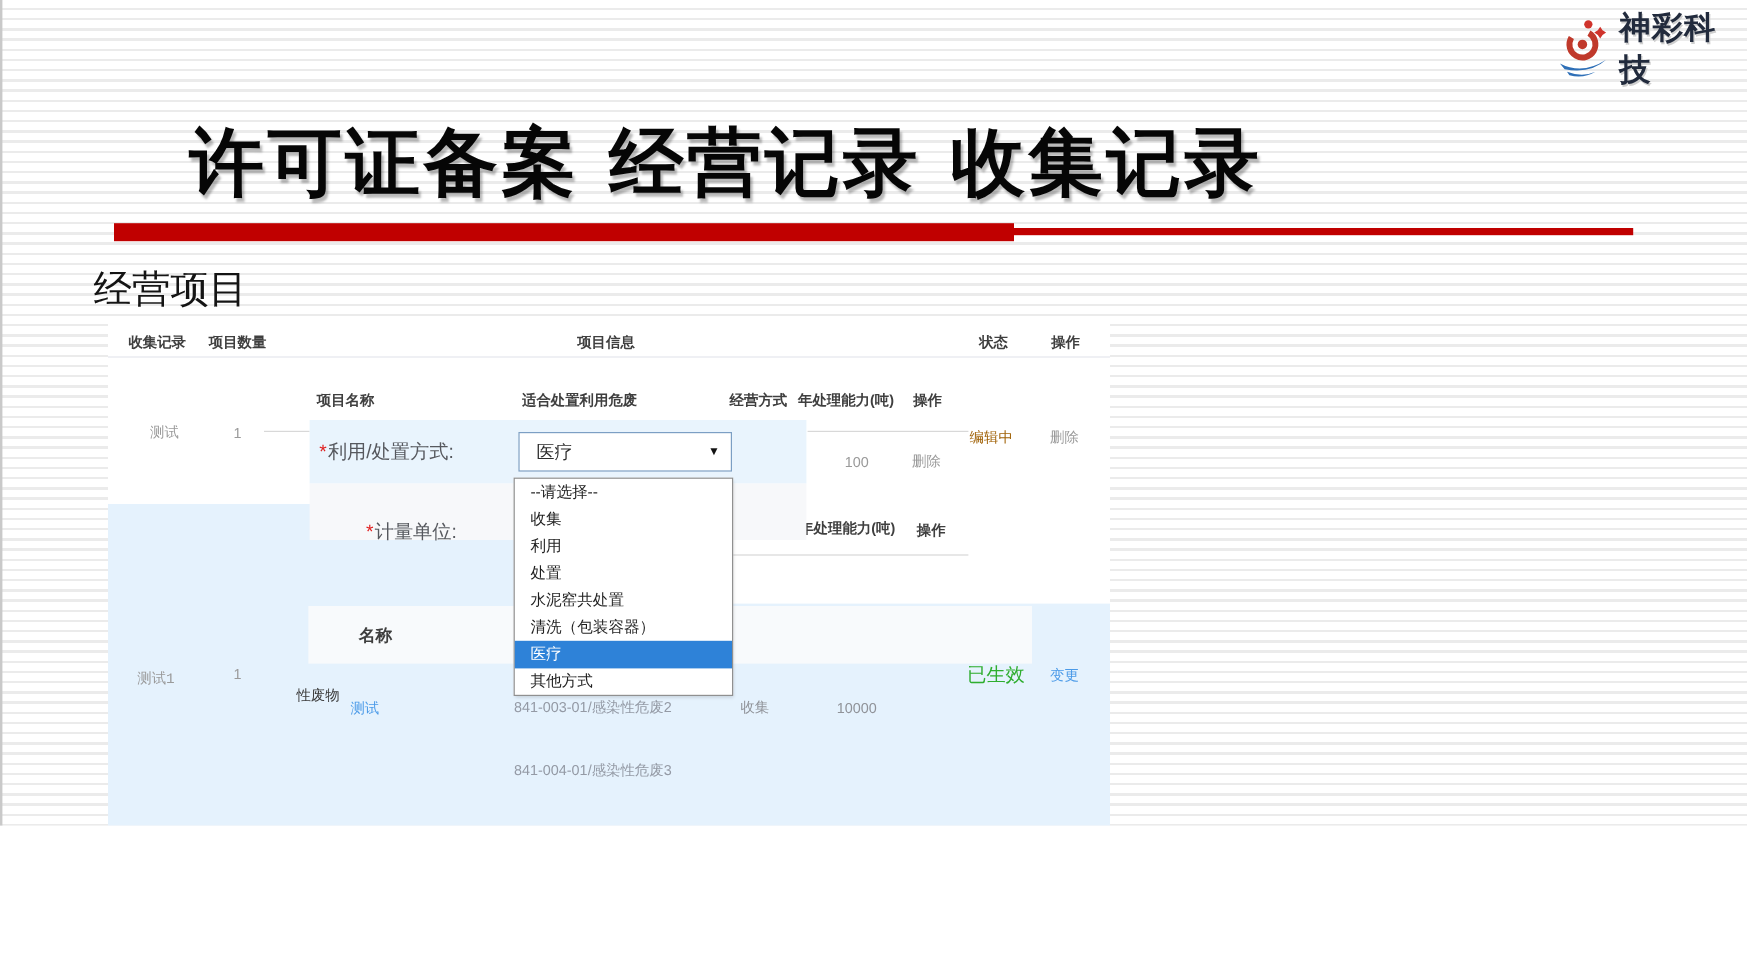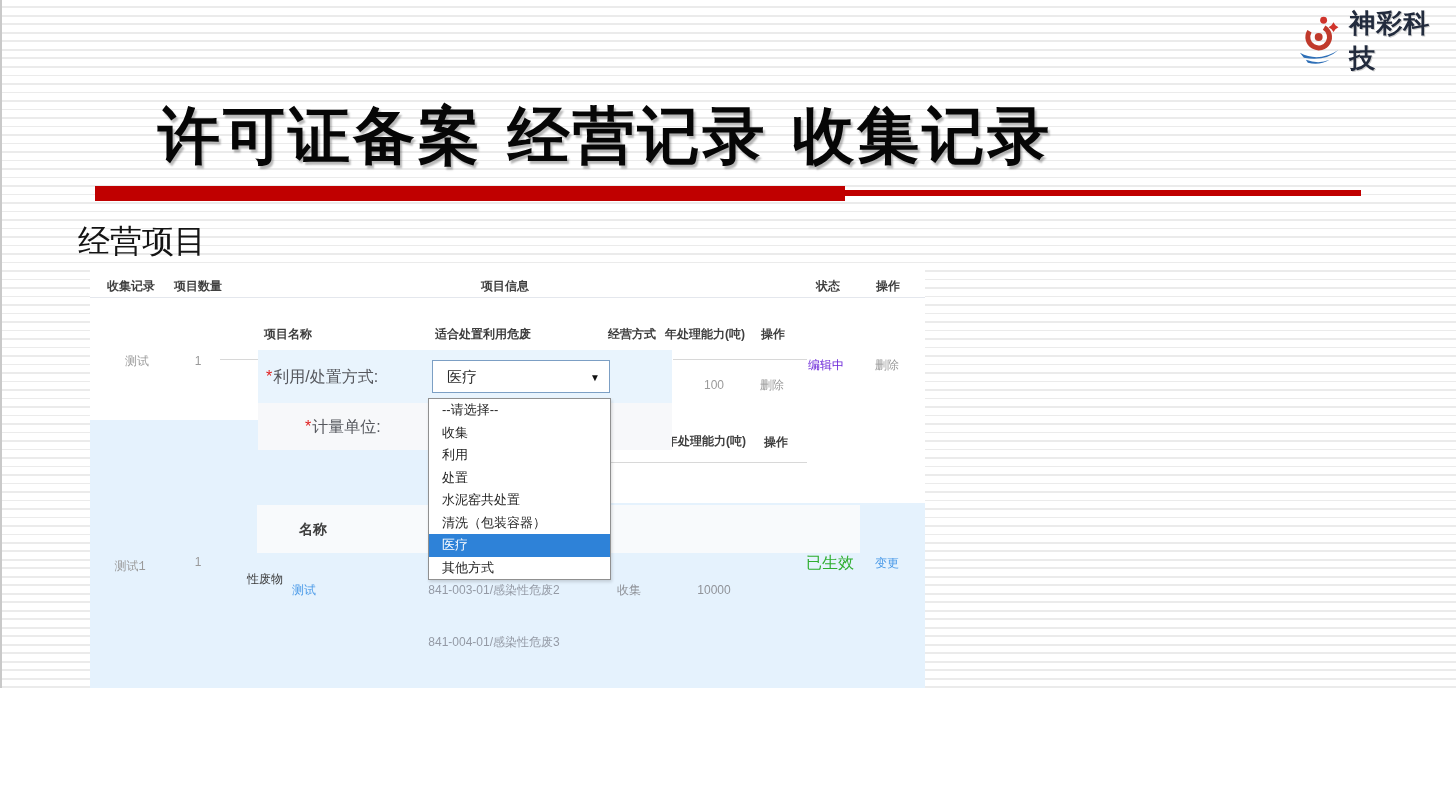--- a/index.html
+++ b/index.html
@@ -32,21 +32,21 @@
 
   
   .panel{position:absolute;left:90px;top:268px;width:835px;height:444px;background:#ffffff;}
   .th{font-size:12px;font-weight:bold;color:#3f3f3f;}
   .td{font-size:12px;color:#9a9a9a;}
   .hdr-border{position:absolute;left:0;top:29px;width:835px;height:1px;background:#e4e7ed;}
   .row2-bg{position:absolute;left:0;top:152px;width:835px;height:292px;background:#e5f2fd;}
   .white-patch{position:absolute;left:520px;top:142px;width:315px;height:93px;background:#ffffff;}
   .name-strip{position:absolute;left:167px;top:237px;width:603px;height:48px;background:#f8fafc;}
   .divider{position:absolute;height:1px;background:#d8d8d8;}
-  .red-status{color:#6d28d9;text-align:right;}
+  .red-status{color:#a16207;text-align:right;}
   .green-status{color:#2fae2f;}
   .blue-link{color:#4a9ae8;cursor:pointer;}
   .gray-op{color:#9a9a9a;cursor:pointer;}
   .code-text{color:#949aa5;}
 
   
   .form-rowA{position:absolute;left:168px;top:82px;width:414px;height:53px;background:#e9f4fd;z-index:3;}
   .form-rowB{position:absolute;left:168px;top:135px;width:414px;height:47px;background:#f7f8fa;z-index:3;}
   .field-label{font-size:16px;color:#56585e;z-index:4;}
   .req{color:#e02020;margin-right:1px;}
@@ -132,21 +132,21 @@
 
     <span class="cc code-text" style="left:404px;top:322px;font-size:12px;">841-003-01/感染性危废2</span>
     <span class="cc td" style="left:539px;top:322px;color:#909399;">收集</span>
     <span class="cc td" style="left:624px;top:322px;color:#909399;">10000</span>
     <span class="cc code-text" style="left:404px;top:374px;font-size:12px;">841-004-01/感染性危废3</span>
     <span class="cc td" style="left:404px;top:422px;color:#909399;">......</span>
 
     <div class="form-rowA"></div>
     <div class="form-rowB"></div>
     <span class="lv field-label" style="left:176px;top:109px;z-index:4;"><span class="req">*</span><span>利用/处置方式:</span></span>
-    <span class="lv field-label" style="left:215px;top:159px;z-index:4;"><span class="req">*</span><span>计量单位:</span></span>
+    <span class="lv field-label" style="left:215px;top:176px;z-index:4;"><span class="req">*</span><span>计量单位:</span></span>
 
     <div class="selectB"></div>
     <div class="selectA">
       <span class="val">医疗</span>
       <span class="caret">▼</span>
     </div>
 
     <div class="dd-list">
       <div class="dd-opt">--请选择--</div>
       <div class="dd-opt">收集</div>

